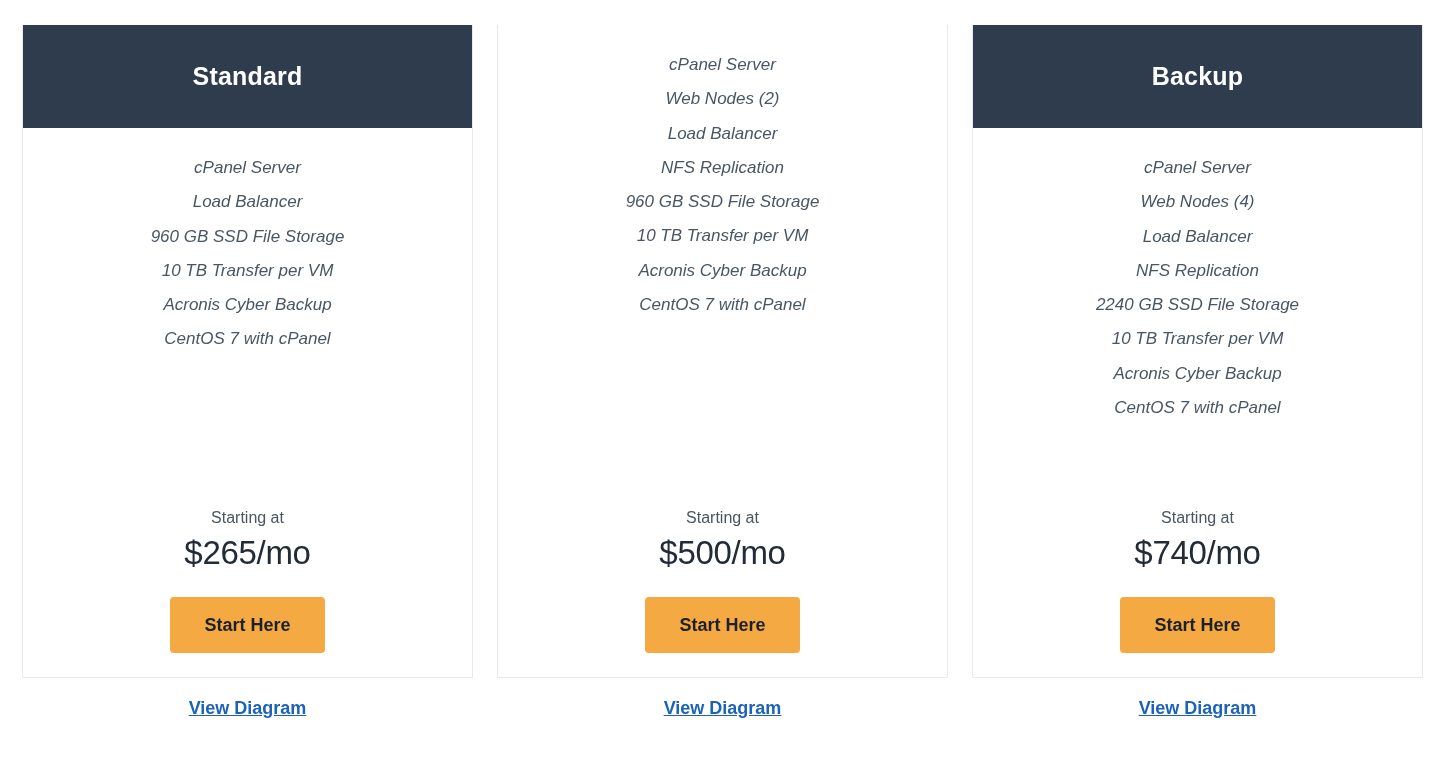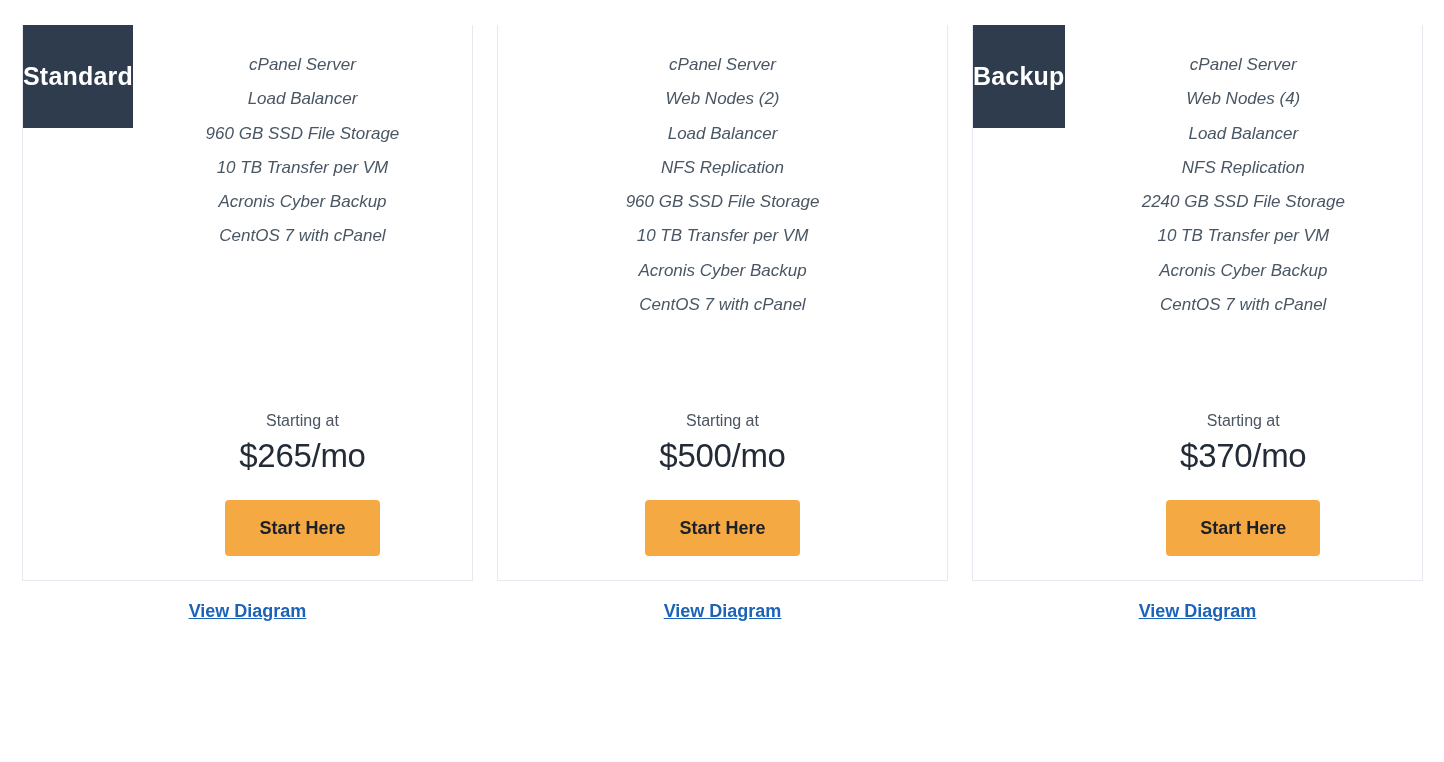--- a/index.html
+++ b/index.html
@@ -27,22 +27,22 @@
     width: 451px;
     display: flex;
     flex-direction: column;
   }
 
   .plan-card {
     border: 1px solid #e6eaf0;
     border-top: none;
     background: #ffffff;
     display: flex;
-    flex-direction: row;
-    height: 556px;
+    flex-direction: column;
+    height: 653px;
     box-sizing: border-box;
   }
 
   .plan-header {
     background: #2e3c4e;
     height: 103px;
     display: flex;
     align-items: center;
     justify-content: center;
     flex: 0 0 auto;
@@ -194,21 +194,21 @@
           <li class="feature-item">Web Nodes (4)</li>
           <li class="feature-item">Load Balancer</li>
           <li class="feature-item">NFS Replication</li>
           <li class="feature-item">2240 GB SSD File Storage</li>
           <li class="feature-item">10 TB Transfer per VM</li>
           <li class="feature-item">Acronis Cyber Backup</li>
           <li class="feature-item">CentOS 7 with cPanel</li>
         </ul>
         <div class="price-block">
           <div class="price-label">Starting at</div>
-          <div class="price-amount">$370/mo</div>
+          <div class="price-amount">$740/mo</div>
           <button class="cta-button">Start Here</button>
         </div>
       </div>
     </div>
     <div class="diagram-link-row">
       <a class="diagram-link">View Diagram</a>
     </div>
   </div>
 
 </div>

